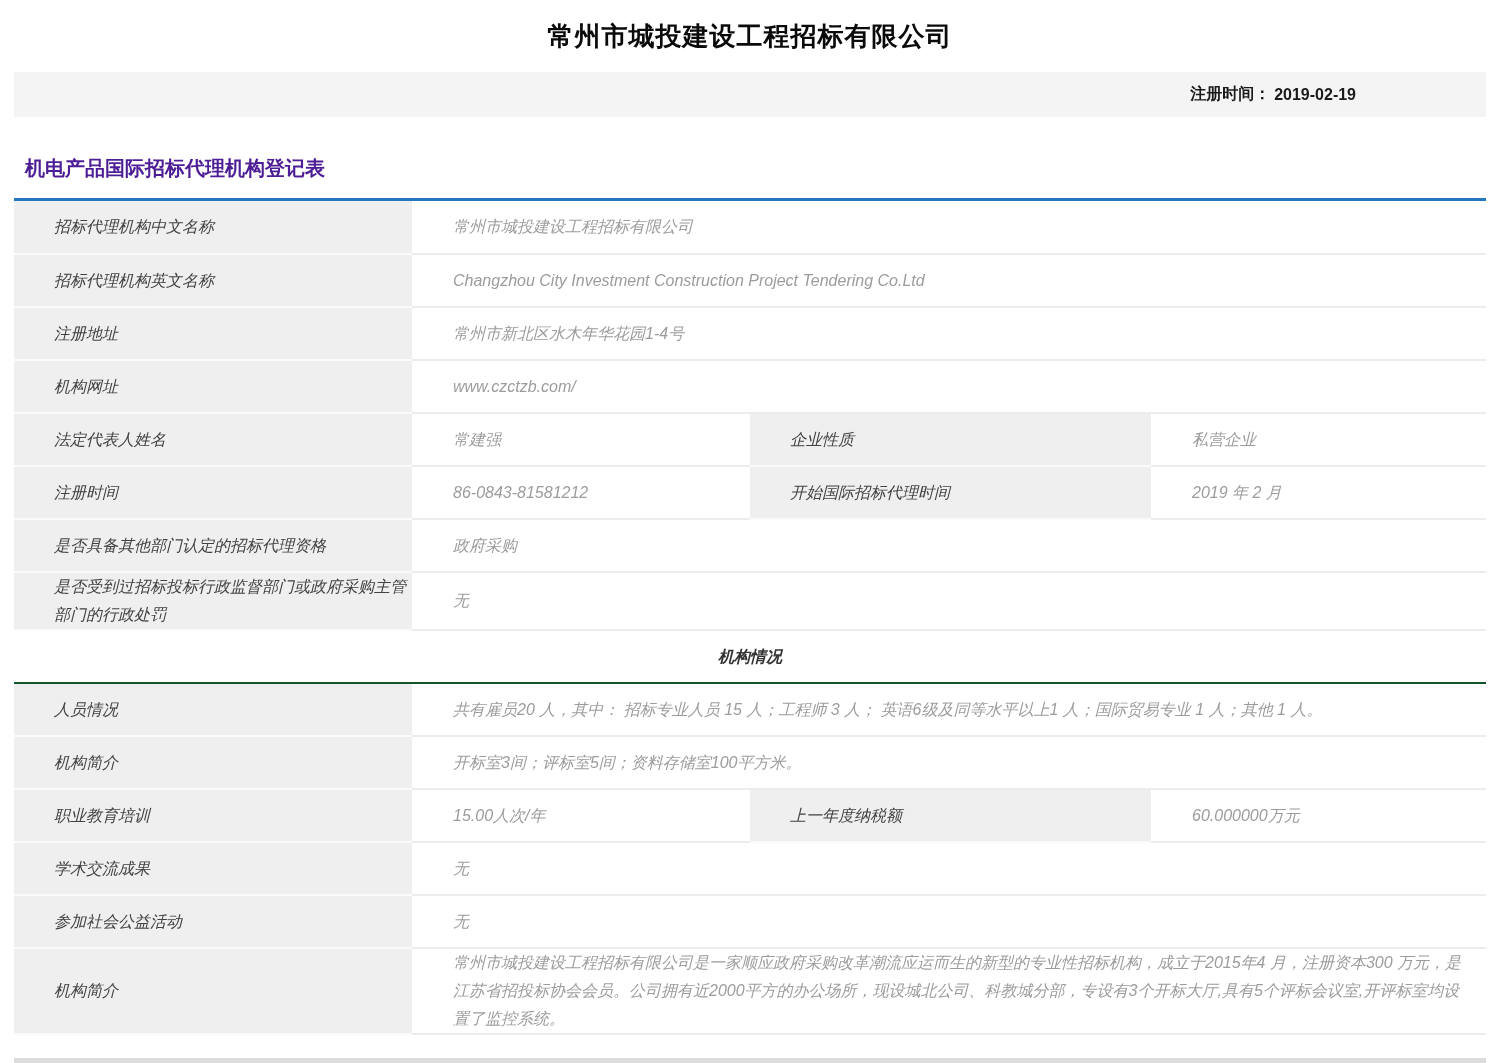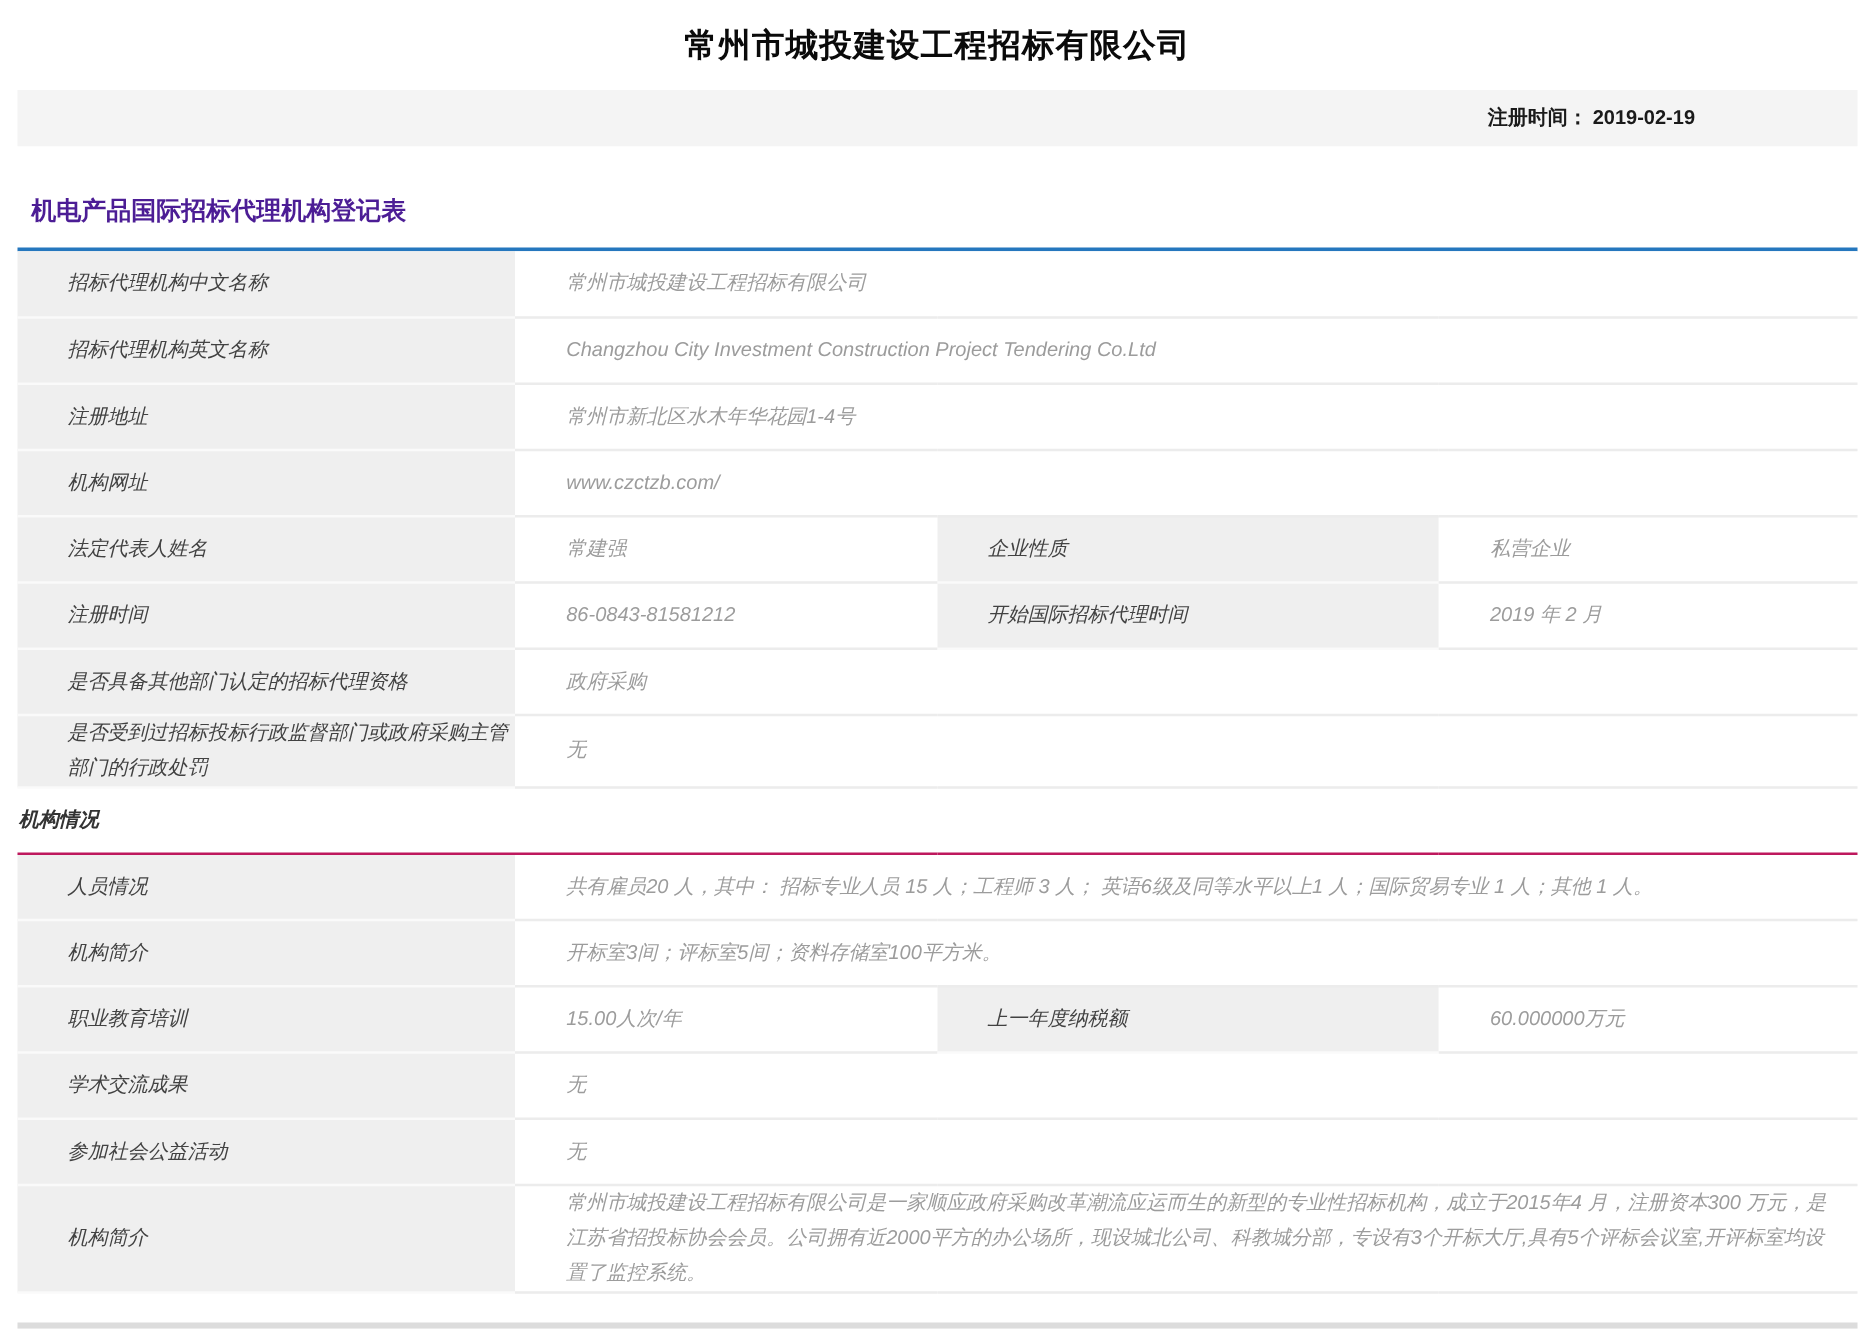--- a/index.html
+++ b/index.html
@@ -40,22 +40,22 @@
     background:#efefef; color:#424242;
     padding-left:40px; padding-right:2px;
     border-bottom:2px solid #fafafa;
   }
   td.cell-value {
     background:#ffffff; color:#9c9c9c;
     padding-left:41px; padding-right:20px;
     border-bottom:2px solid #ececec;
   }
   td.cell-section {
-    background:#ffffff; font-weight:bold; color:#333;
-    border-bottom:2px solid #be185d;
+    background:#ffffff; text-align:center; font-weight:bold; color:#333;
+    border-bottom:2px solid #14532d;
   }
   .footer-strip {
     position:absolute; bottom:0; left:14px; right:14px; height:5px;
     background:#dcdcdc;
   }
 </style>
 </head>
 <body>
 
 <div class="header">

